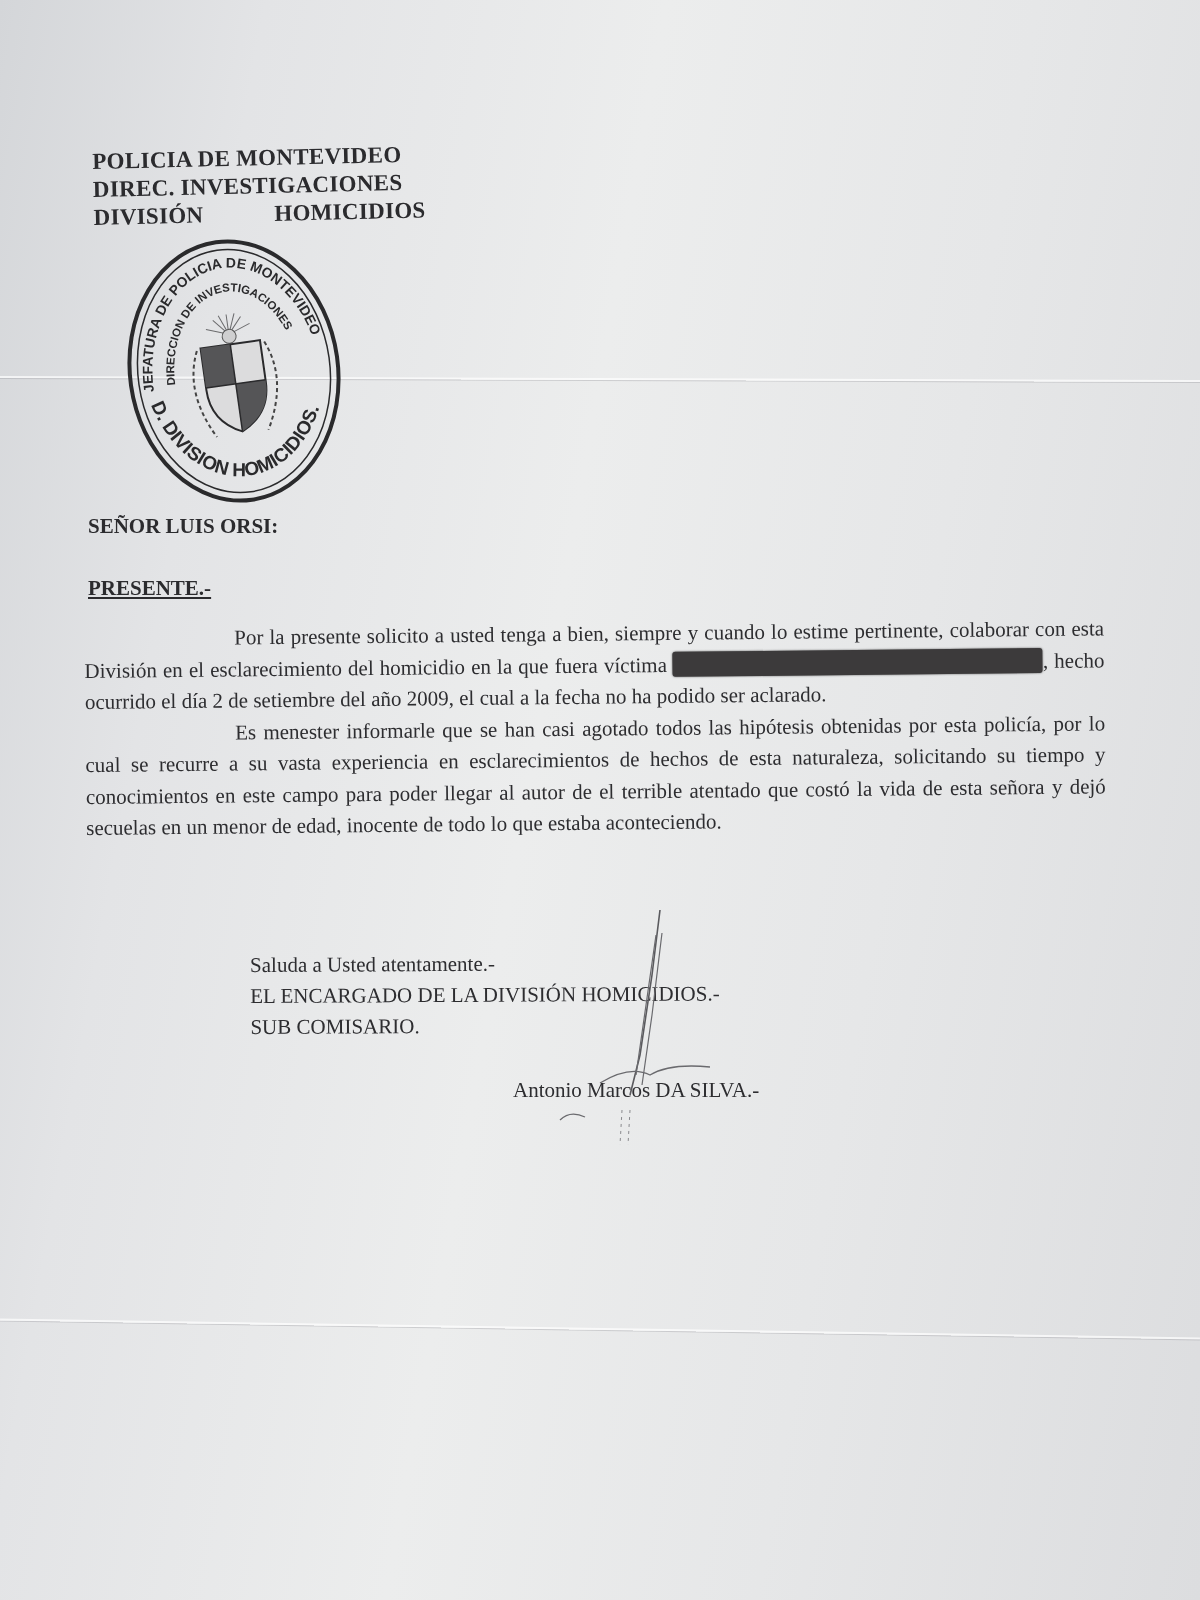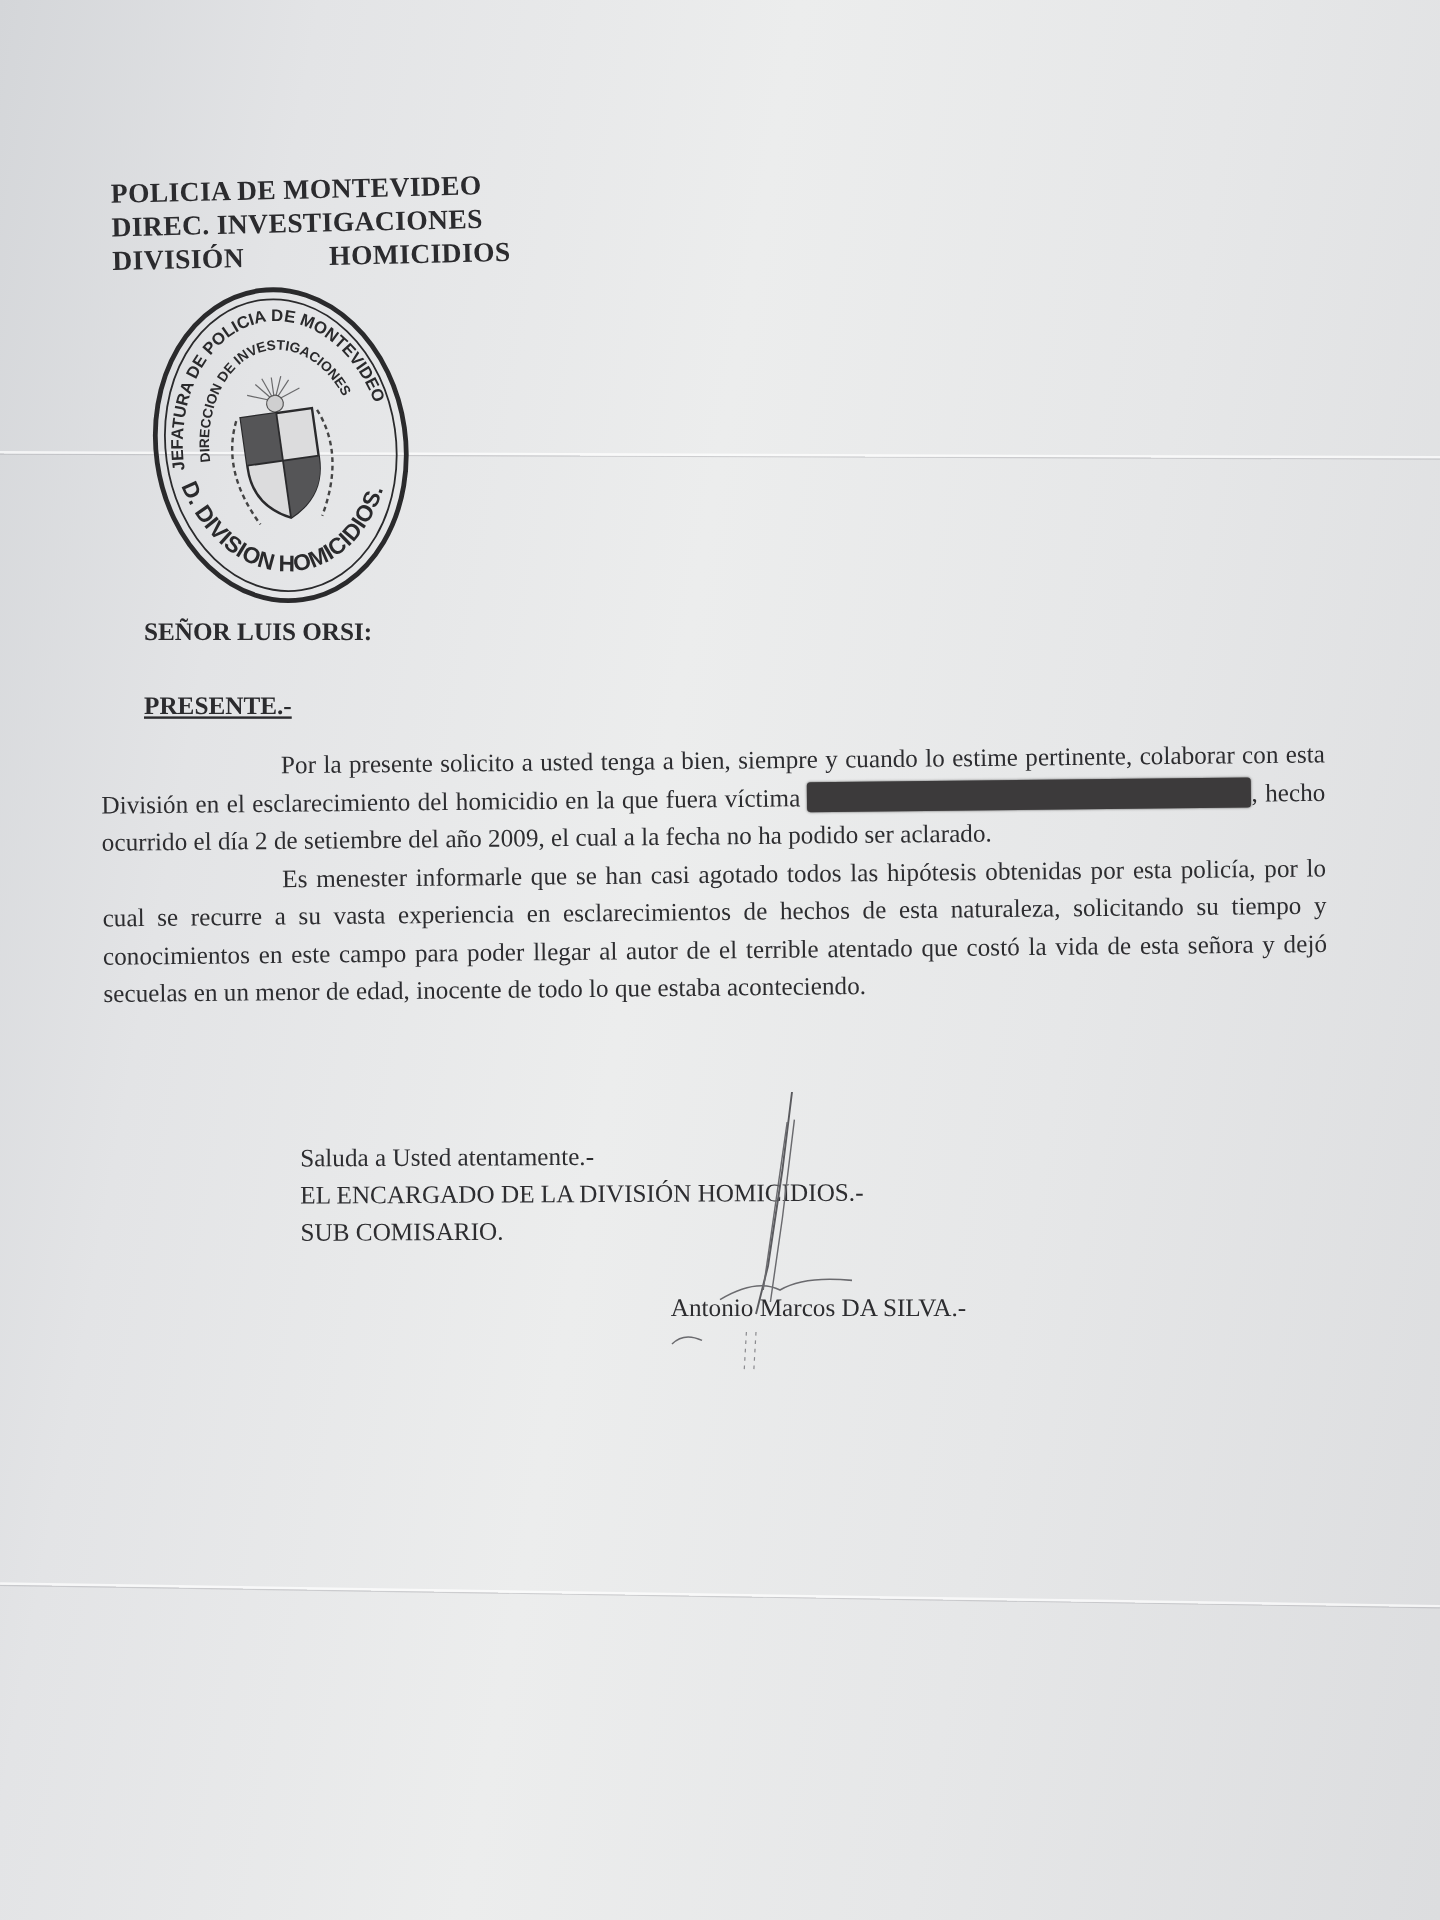--- a/index.html
+++ b/index.html
@@ -49,21 +49,20 @@
       width: 220px;
       height: 270px;
       transform: rotate(-8deg);
     }
     .greeting {
       position: absolute;
       left: 88px;
       font-weight: bold;
       font-size: 21px;
       color: #2b2b2e;
-      margin-left: 32px;
     }
     .greeting.addressee { top: 514px; }
     .greeting.presente { top: 576px; text-decoration: underline; }
     .body-text {
       position: absolute;
       left: 84px;
       top: 624px;
       width: 1020px;
       font-size: 21px;
       line-height: 31.5px;
@@ -95,21 +94,20 @@
       color: #2d2d30;
       transform: rotate(-0.3deg);
       transform-origin: left top;
     }
     .signer {
       position: absolute;
       left: 513px;
       top: 1078px;
       font-size: 21px;
       color: #2d2d30;
-      margin-left: 46px;
     }
     .signature {
       position: absolute;
       left: 540px;
       top: 905px;
       width: 200px;
       height: 260px;
     }
   </style>
 </head>

